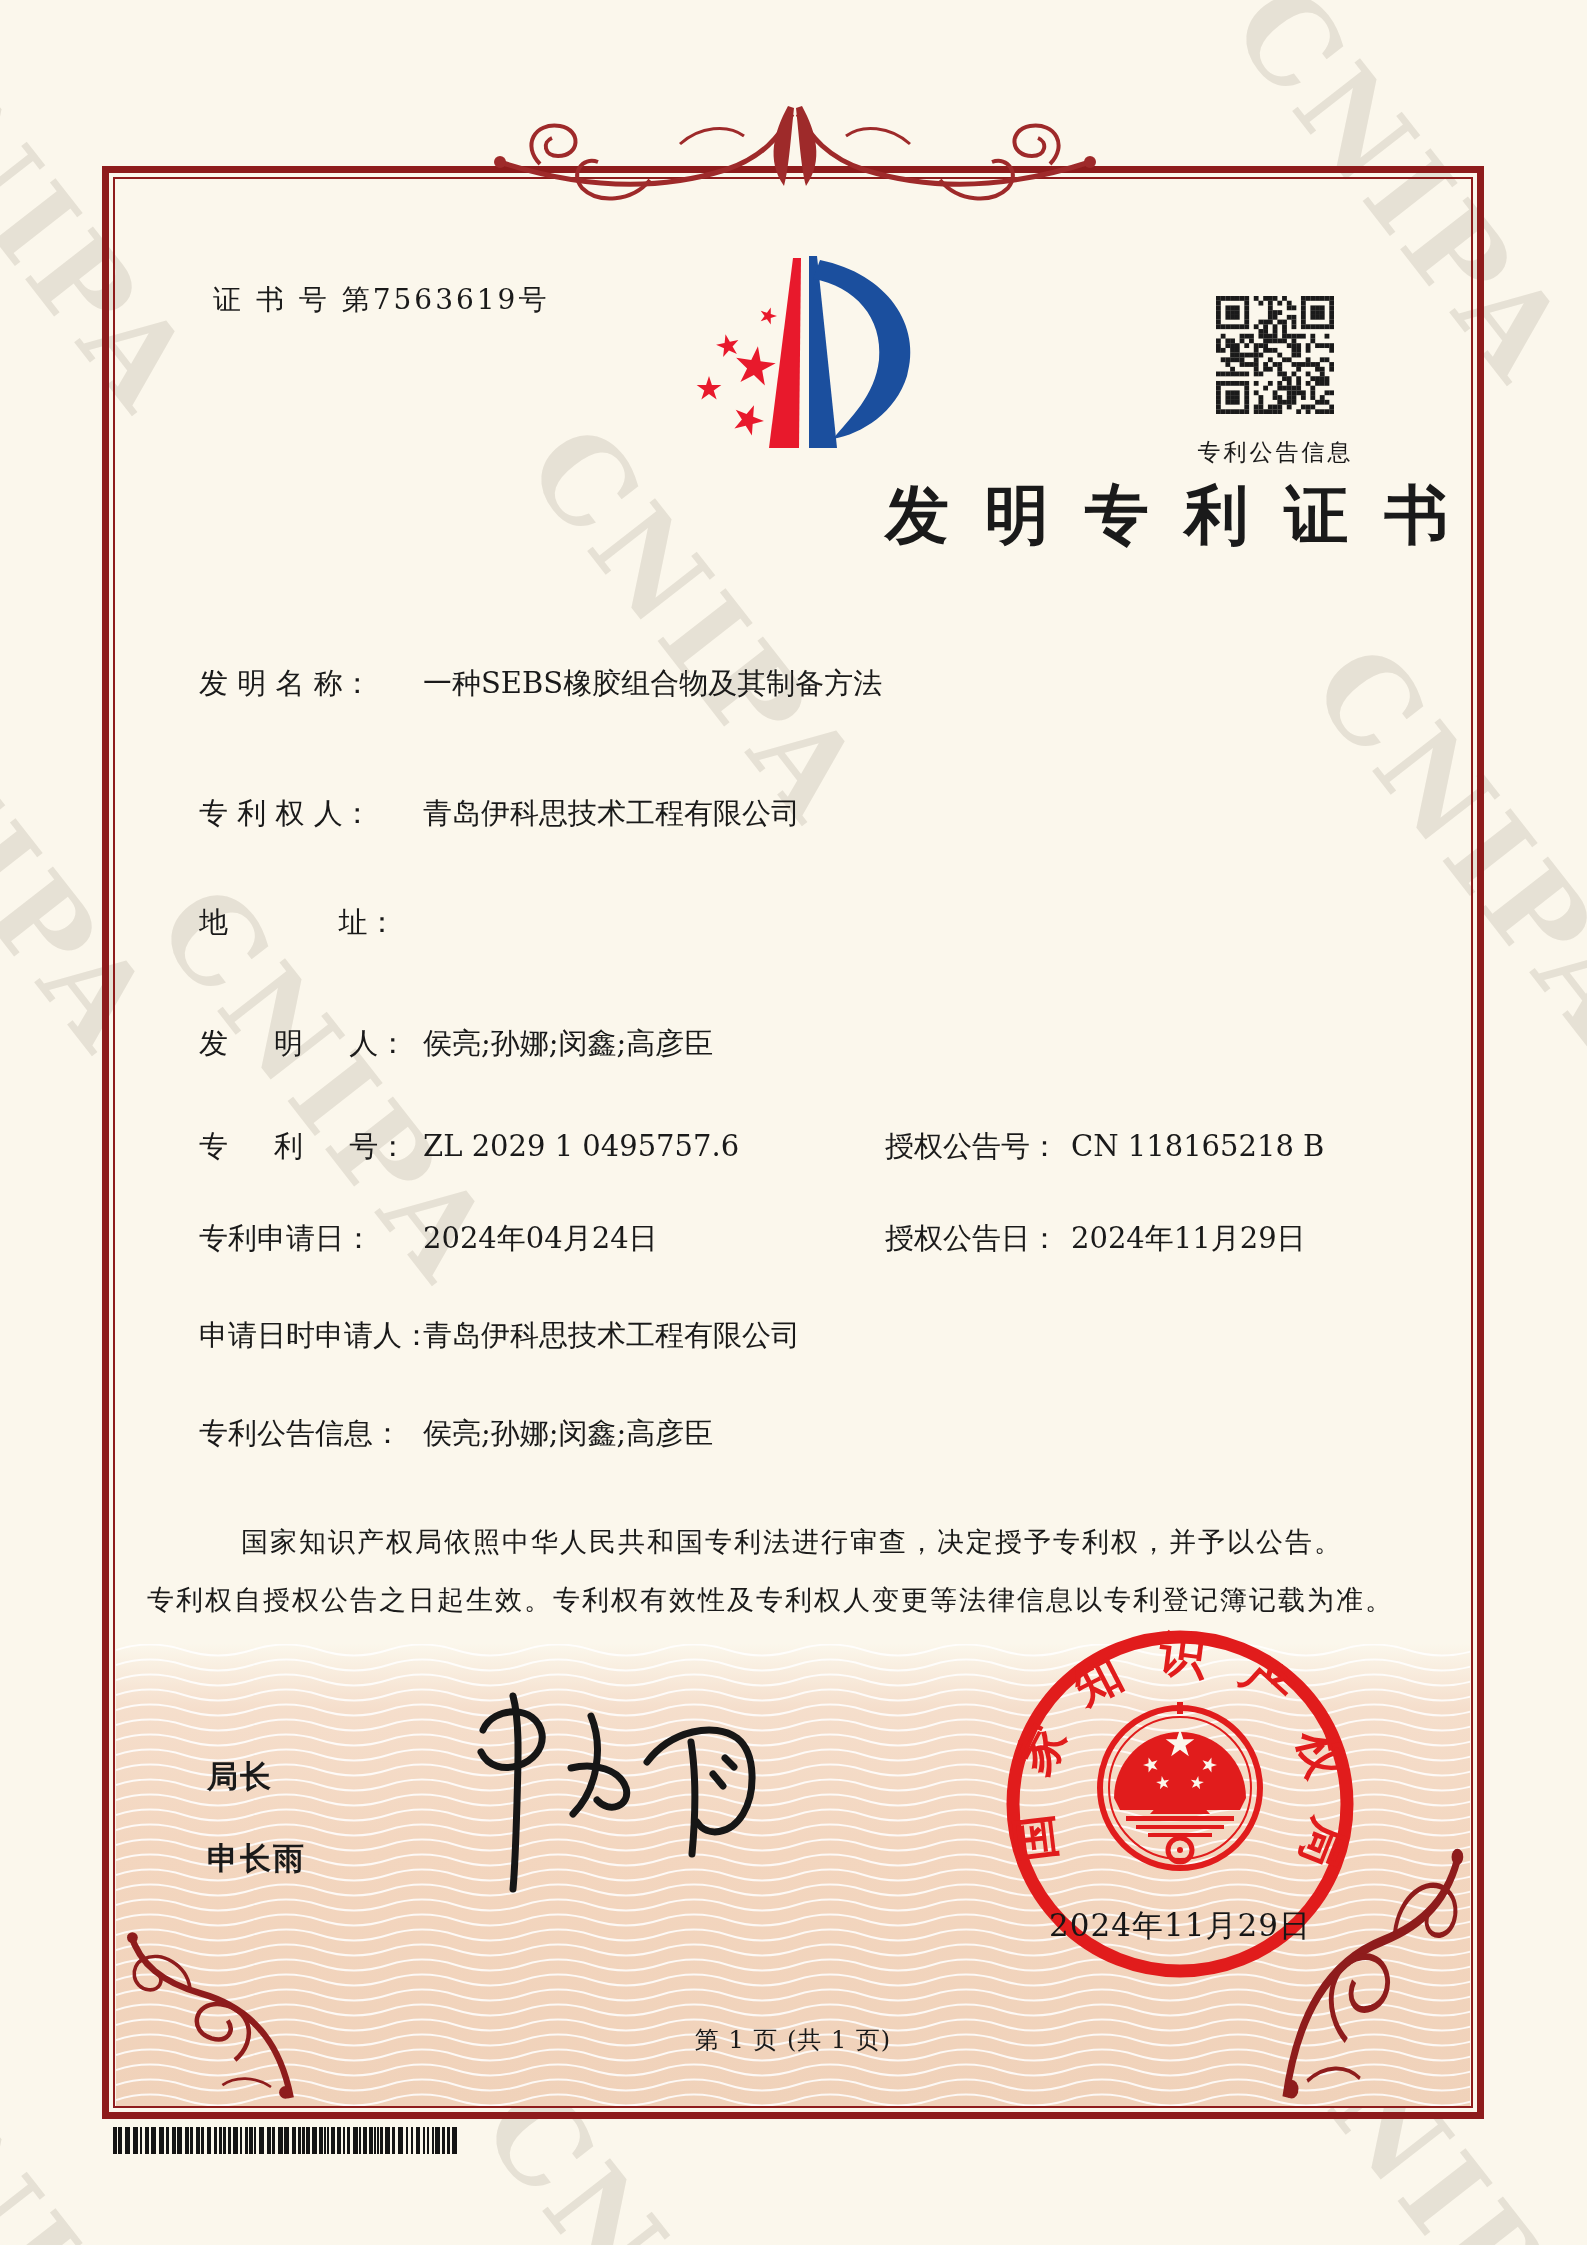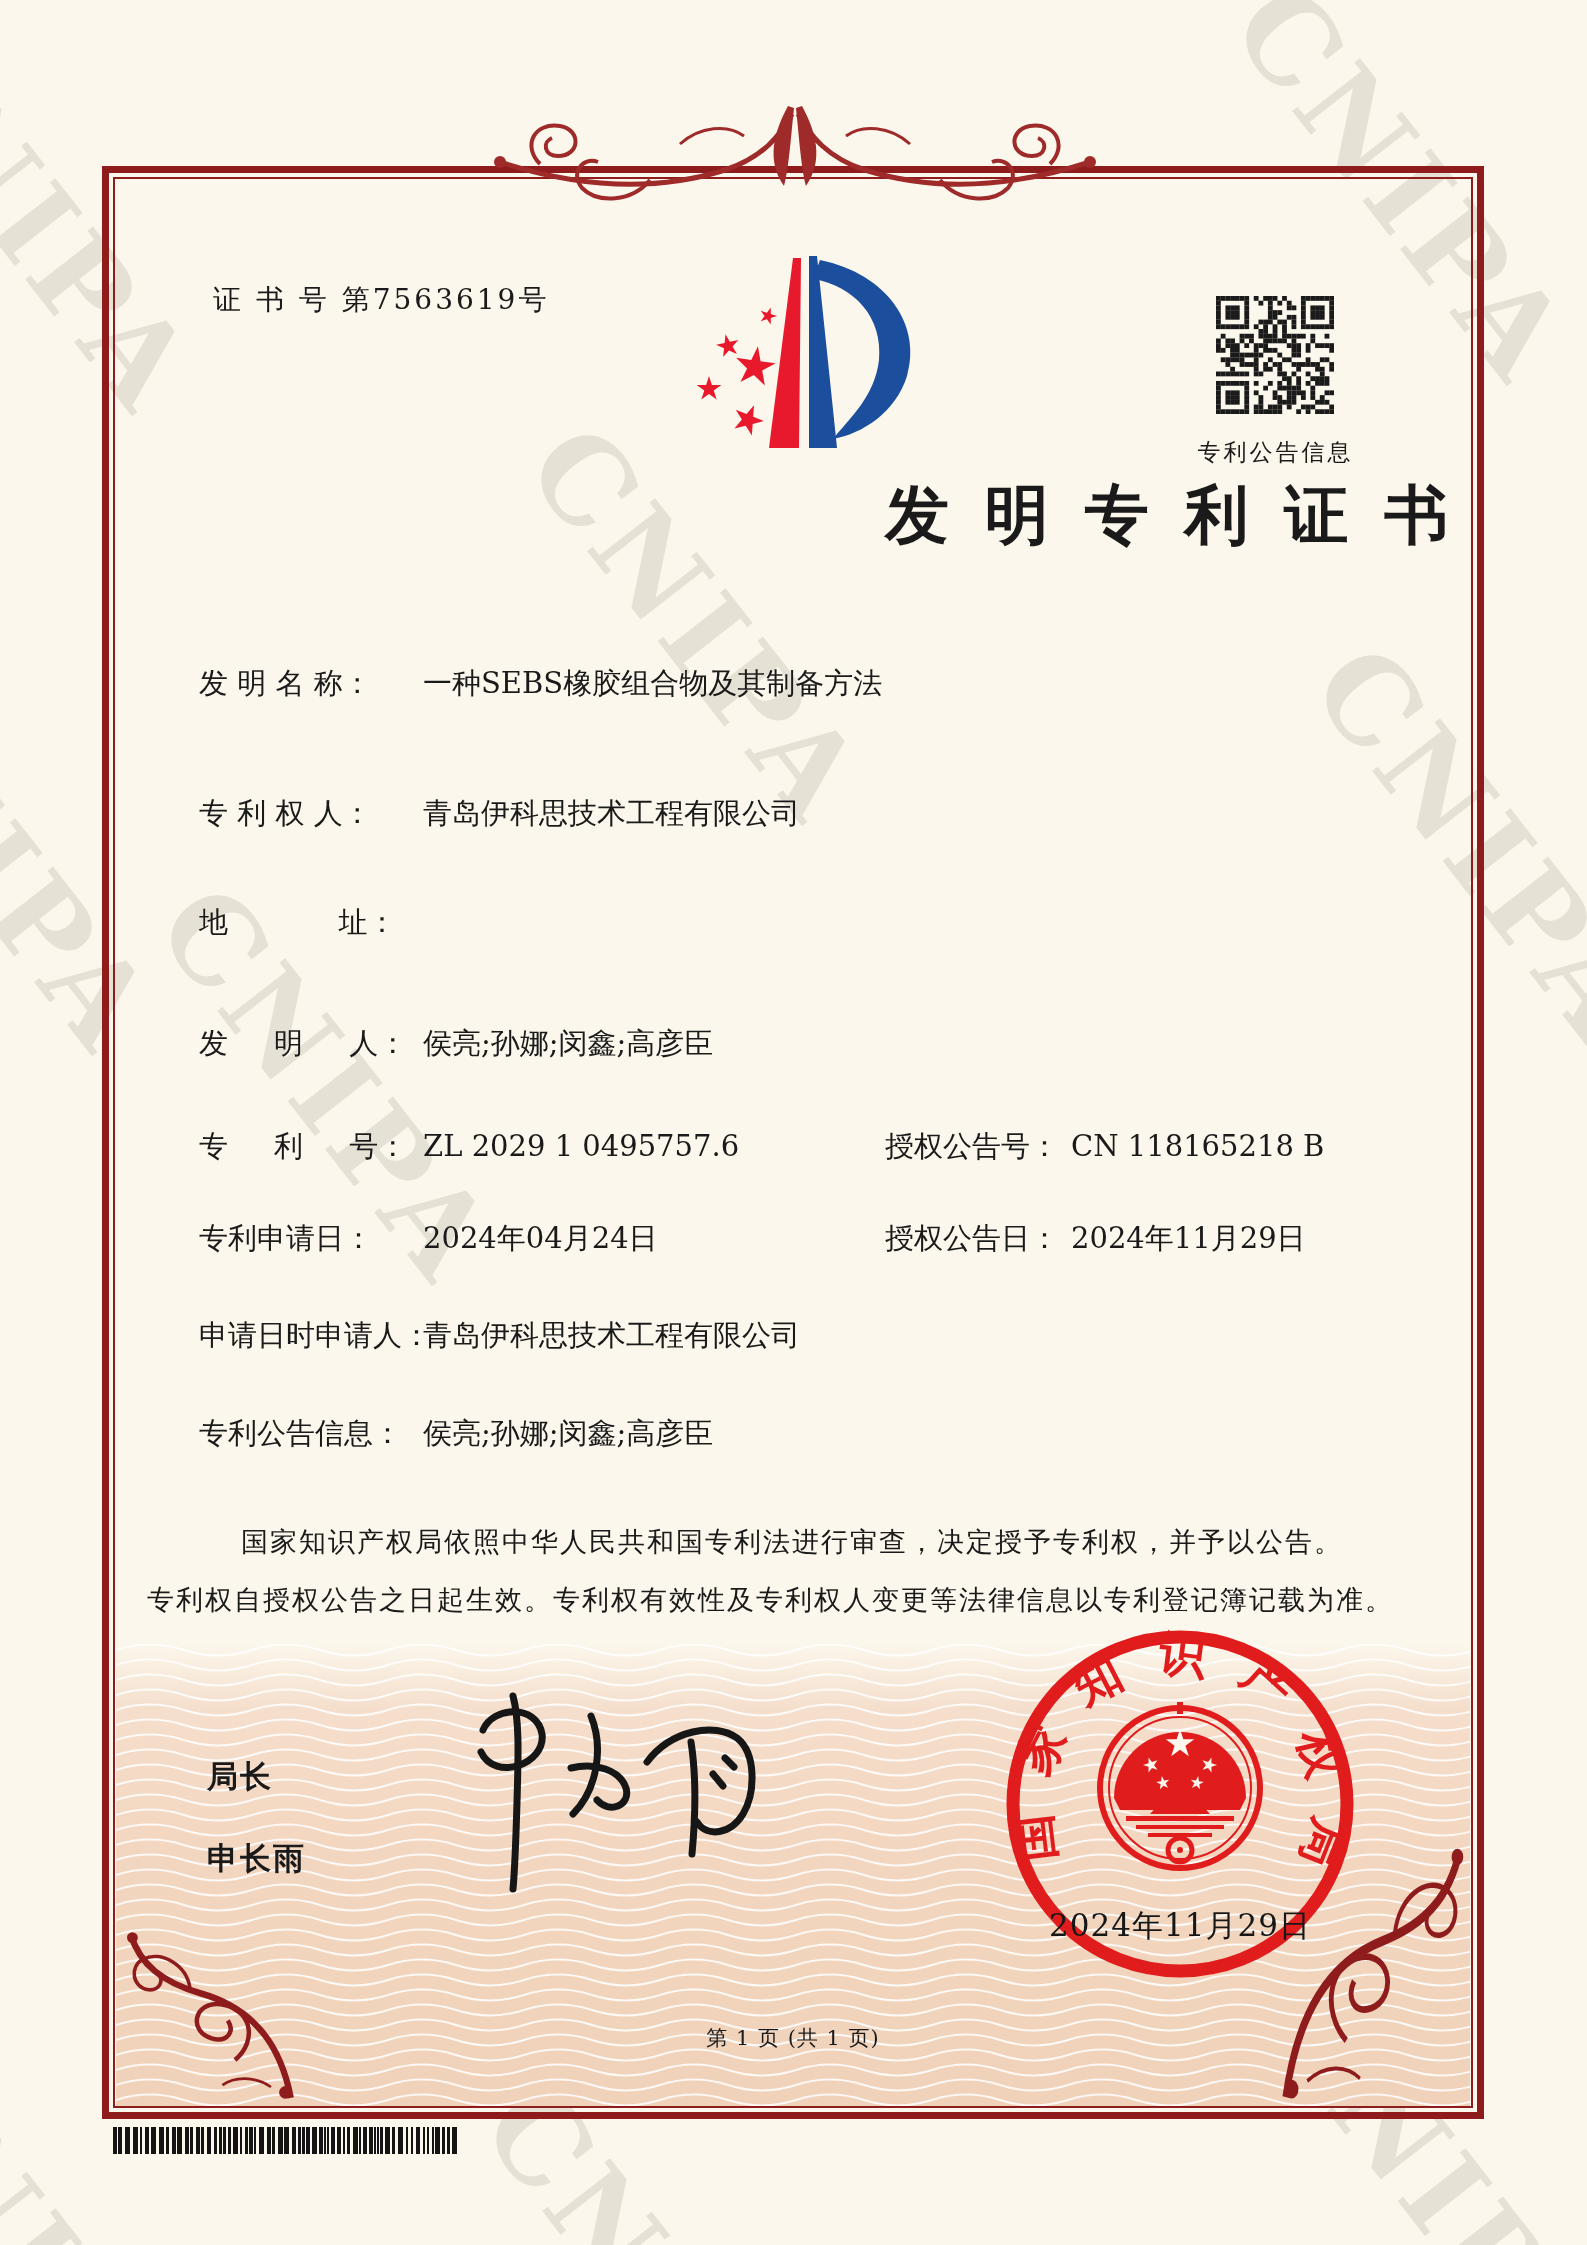--- a/index.html
+++ b/index.html
@@ -41,21 +41,21 @@
   .legal1{top:1524px;padding-left:94px;}
   .legal2{top:1582px;}
   
   .director{position:absolute;left:207px;font-family:"DejaVu Sans", sans-serif;
             font-weight:700;font-size:31px;letter-spacing:2px;z-index:3;}
   .sig{position:absolute;left:425px;top:1682px;width:335px;height:220px;z-index:3;}
   
   .seal{position:absolute;left:1002px;top:1626px;width:356px;height:356px;z-index:4;}
   
   .pageinfo{position:absolute;left:102px;right:103px;top:2024px;text-align:center;
-            font-size:21px;letter-spacing:1px;z-index:3;}
+            font-size:24px;letter-spacing:1px;z-index:3;}
   .barcode{position:absolute;left:113px;top:2127px;width:352px;height:27px;z-index:3;font-size:0;}
   .barcode i{display:inline-block;height:100%;}
   .barcode .b{background:#141414;}
   
   .orn{position:absolute;z-index:2;pointer-events:none;}
 </style>
 </head>
 <body>
 
 <div class="wm" style="left:-60px;top:-10px">CNIPA</div>

